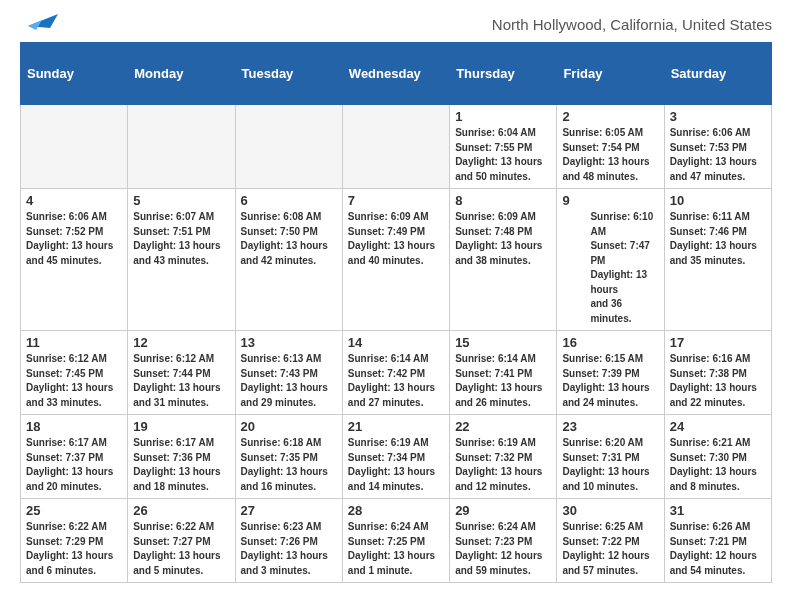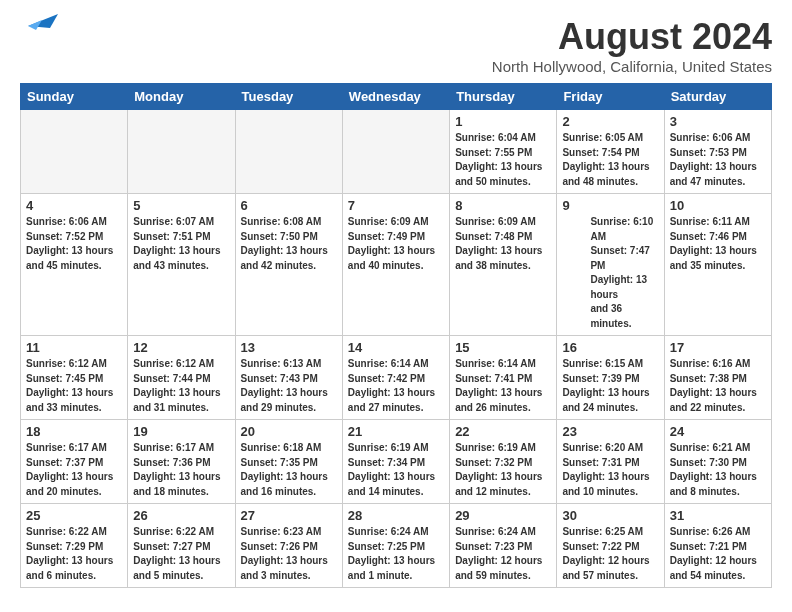--- a/index.html
+++ b/index.html
@@ -39,21 +39,21 @@
     .calendar {
       width: 100%;
       border-collapse: collapse;
       margin-top: 4px;
     }
     .calendar th {
       background: #2563a8;
       color: #fff;
       font-size: 13px;
       font-weight: bold;
-      padding: 5px 6px;
+      padding: 23px 6px;
       text-align: left;
       border: 1px solid #2563a8;
     }
     .calendar td {
       vertical-align: top;
       border: 1px solid #ccc;
       padding: 4px 5px;
       width: calc(100% / 7);
       min-height: 80px;
       background: #fff;
@@ -84,21 +84,20 @@
   <div class="header">
     <div class="logo">
       <div style="display:flex;align-items:center;">
         <svg width="36" height="28" viewBox="0 0 36 28" style="margin-left:2px;margin-top:-10px;">
           <polygon points="6,20 36,8 28,22" fill="#1a73c2"></polygon>
           <polygon points="6,20 20,14 14,24" fill="#5aabf0"></polygon>
         </svg>
       </div>
     </div>
     <div class="title-area">
-      <div class="main-title">August 2024</div>
       <div class="subtitle">North Hollywood, California, United States</div>
     </div>
   </div>
 
   <table class="calendar">
     <thead>
       <tr>
       <th>Sunday</th>
           <th>Monday</th>
           <th>Tuesday</th>

